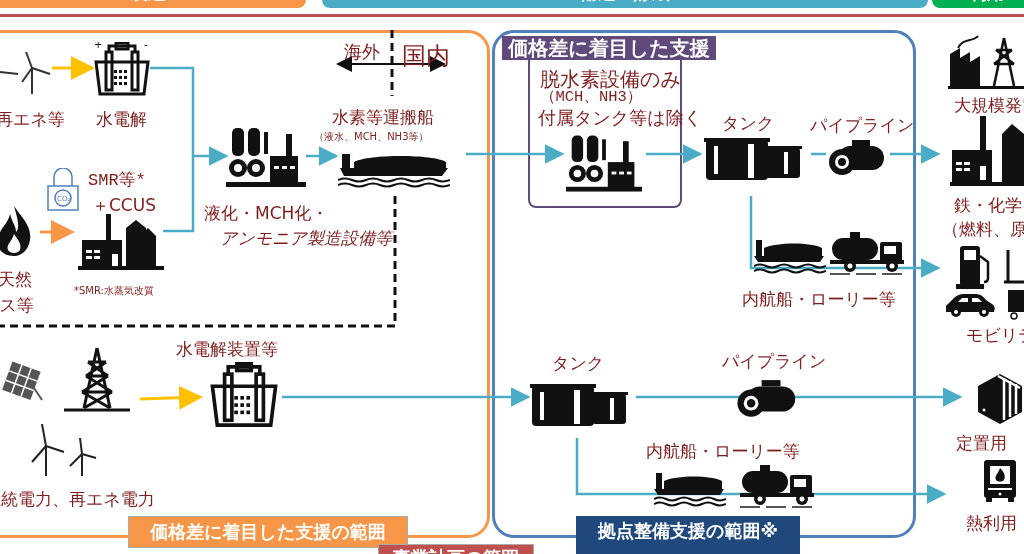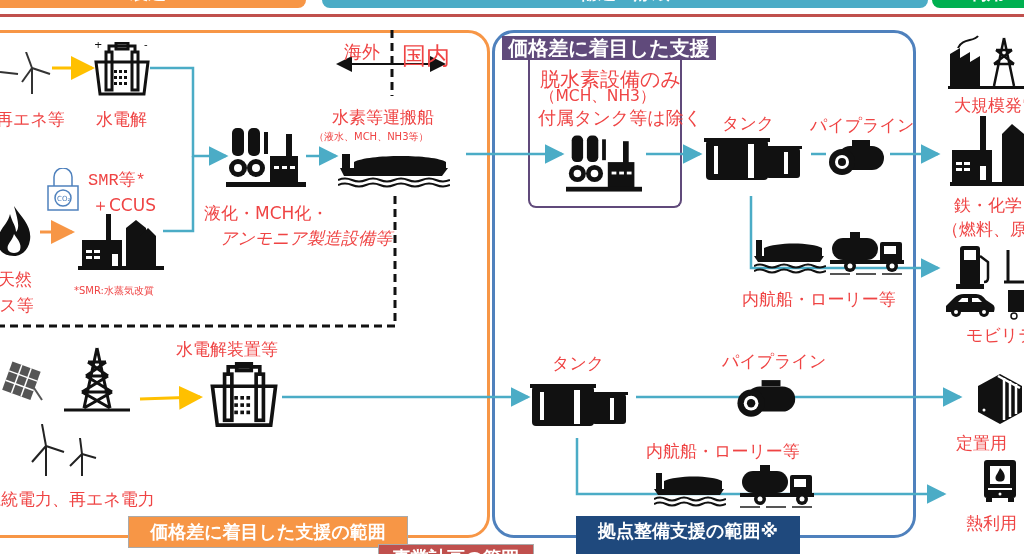--- a/index.html
+++ b/index.html
@@ -7,21 +7,21 @@
        font-family:"DejaVu Sans","Liberation Sans",sans-serif;color:#222;}
   .hdr{position:absolute;top:-14px;height:22px;border-radius:0 0 8px 8px;color:#fff;
        font-weight:bold;font-size:18px;text-align:center;line-height:14px;overflow:hidden;}
   .redline{position:absolute;left:0;top:14px;width:1024px;height:3px;background:#c0504d;}
   .box-orange{position:absolute;left:-20px;top:30px;width:504px;height:502px;border:3px solid #f79646;border-radius:22px;}
   .box-blue{position:absolute;left:492px;top:30px;width:418px;height:502px;border:3px solid #4f81bd;border-radius:22px;}
   .box-purple{position:absolute;left:528px;top:42px;width:150px;height:164px;border:2.5px solid #604a7b;border-radius:0 0 8px 8px;border-top:none;}
   .purple-tag{position:absolute;left:500px;top:36px;width:214px;height:24px;background:#604a7b;color:#fff;
        font-weight:bold;font-size:20px;line-height:24px;text-align:center;}
   .tag{position:absolute;color:#fff;font-weight:bold;text-align:center;}
-  .lbl{position:absolute;font-size:17px;white-space:nowrap;color:#ef4444;}
+  .lbl{position:absolute;font-size:17px;white-space:nowrap;color:#7f1d1d;}
   .sm{font-size:10px;}
   svg.ov{position:absolute;left:0;top:0;}
   .icon{position:absolute;}
 </style>
 </head>
 <body>
 
 <div class="hdr" style="left:-10px;width:316px;background:#f79646;">
   <span>製造</span>
 </div>
@@ -248,21 +248,21 @@
   <rect x="22" y="34" width="3" height="3"></rect>
       <rect x="27" y="34" width="3" height="3"></rect>
       <rect x="32" y="34" width="3" height="3"></rect>
   <rect x="22" y="40" width="3" height="3"></rect>
       <rect x="27" y="40" width="3" height="3"></rect>
       <rect x="32" y="40" width="3" height="3"></rect>
     </g>
 </svg>
 
 <span class="lbl" style="left:540px;top:66px;font-size:20px;">脱水素設備のみ</span>
-<span class="lbl" style="left:540px;top:86px;font-size:15.5px;">（MCH、NH3）</span>
+<span class="lbl" style="left:540px;top:86px;font-size:15.5px;font-family:Liberation Mono, monospace;">（MCH、NH3）</span>
 <span class="lbl" style="left:538px;top:106px;font-size:18px;">付属タンク等は除く</span>
 <svg class="icon" style="left:566px;top:134px" width="76" height="60" viewBox="0 0 80 60">
   <g fill="#111">
       <rect x="6" y="0" width="12" height="28" rx="5"></rect>
       <rect x="22" y="0" width="12" height="28" rx="5"></rect>
       <circle cx="12" cy="40" r="9"></circle>
       <circle cx="30" cy="40" r="9"></circle>
   <rect x="44" y="28" width="28" height="30"></rect>
       <rect x="60" y="6" width="6" height="24"></rect>
       <rect x="0" y="54" width="80" height="5"></rect>

